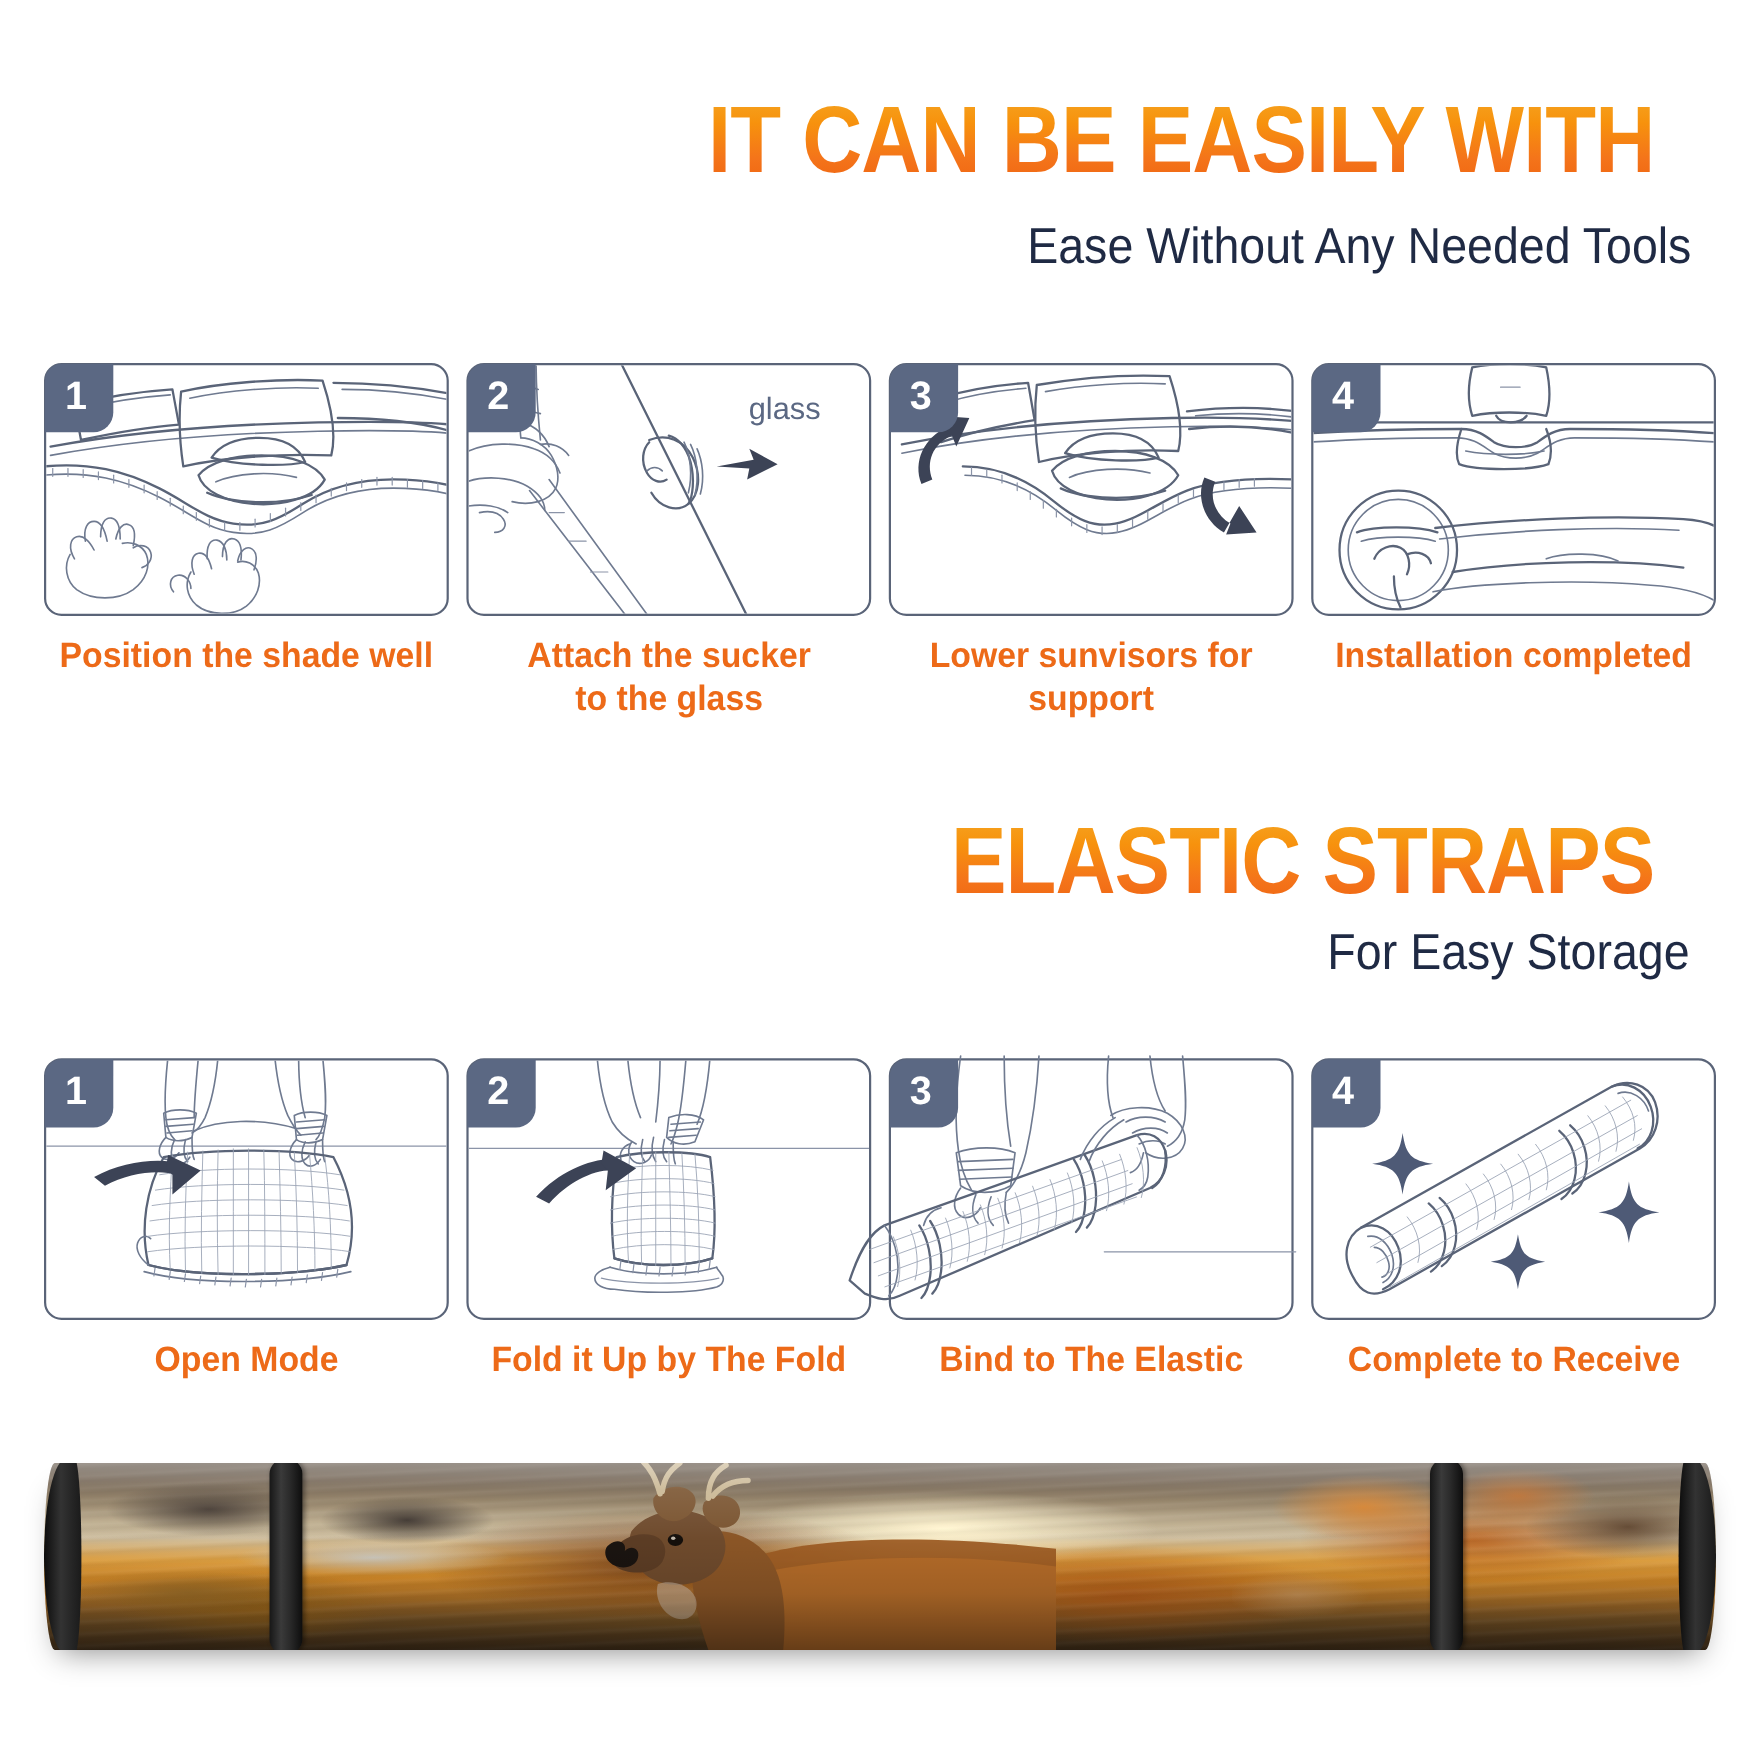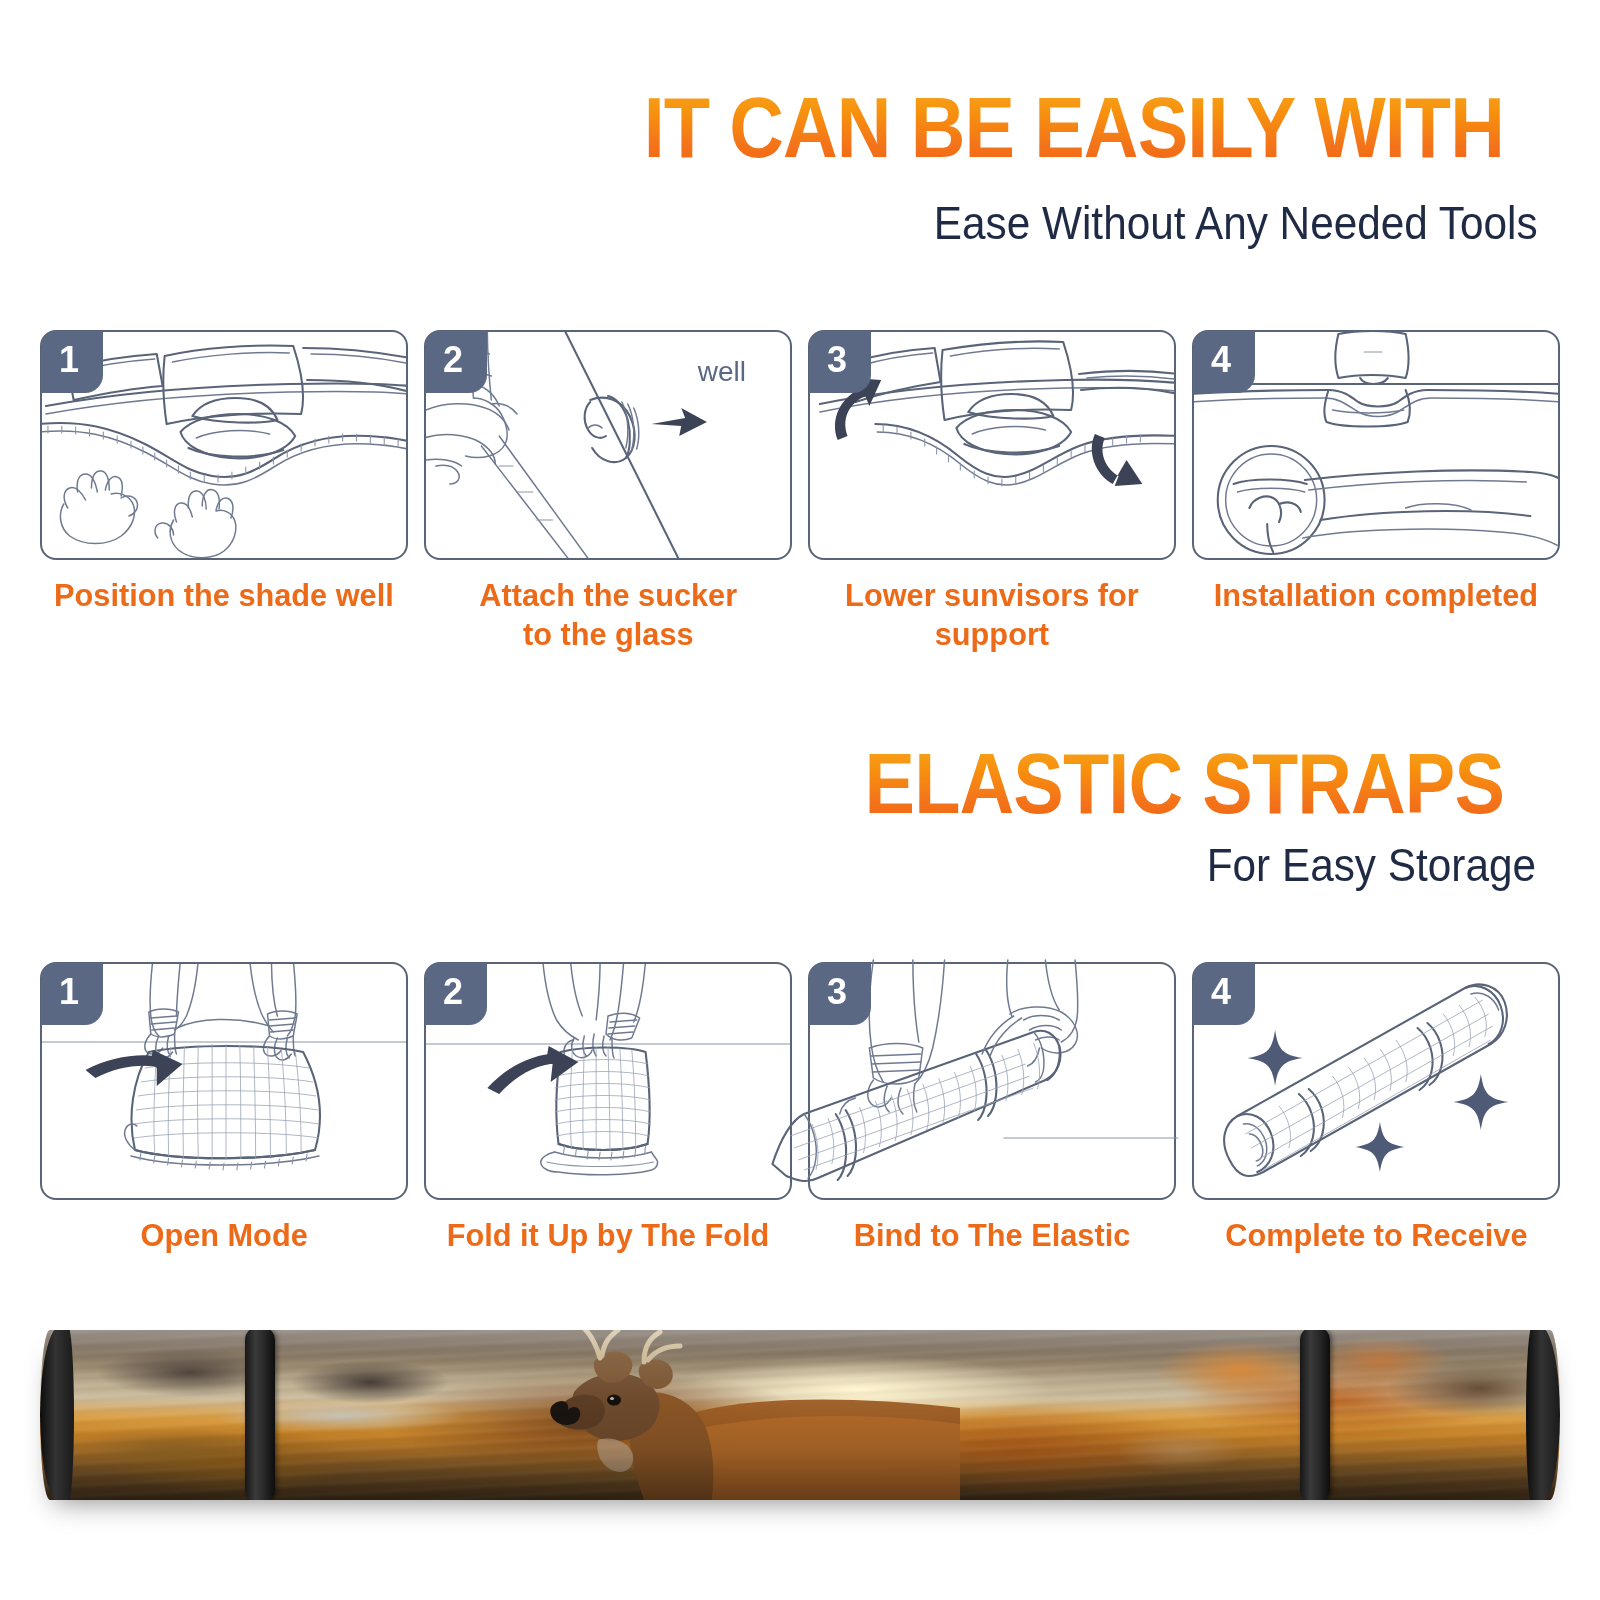--- a/index.html
+++ b/index.html
@@ -249,21 +249,21 @@
           </g>
           <path class="ln-t" d="M198 70 C204 82 206 100 202 116"></path>
           <path class="ln-t" d="M204 72 C210 84 212 102 208 118"></path>
           <path class="ln-t" d="M210 76 C215 87 217 103 213 117"></path>
           <path class="ln" d="M166 70 C160 76 158 88 164 98 C168 105 176 108 182 104"></path>
           <path class="ln-t" d="M164 96 C168 92 174 92 178 96"></path>
 
           <path class="arrow-d" d="M228 92 L262 86 L258 76 L284 90 L256 104 L258 94 Z"></path>
         </svg>
       </div>
-      <div class="glass-label" style="top:24px; right:44px;">well</div>
+      <div class="glass-label" style="top:24px; right:44px;">glass</div>
     </div>
     <div class="caption" style="white-space:pre-line">Attach the sucker
 to the glass</div>
   </div>
 
   <div class="step">
     <div class="panel" style="height:230px;">
       <div class="badge">3</div>
       <div class="panel-inner">
         <svg class="art" viewBox="0 0 368 226" preserveAspectRatio="none">

